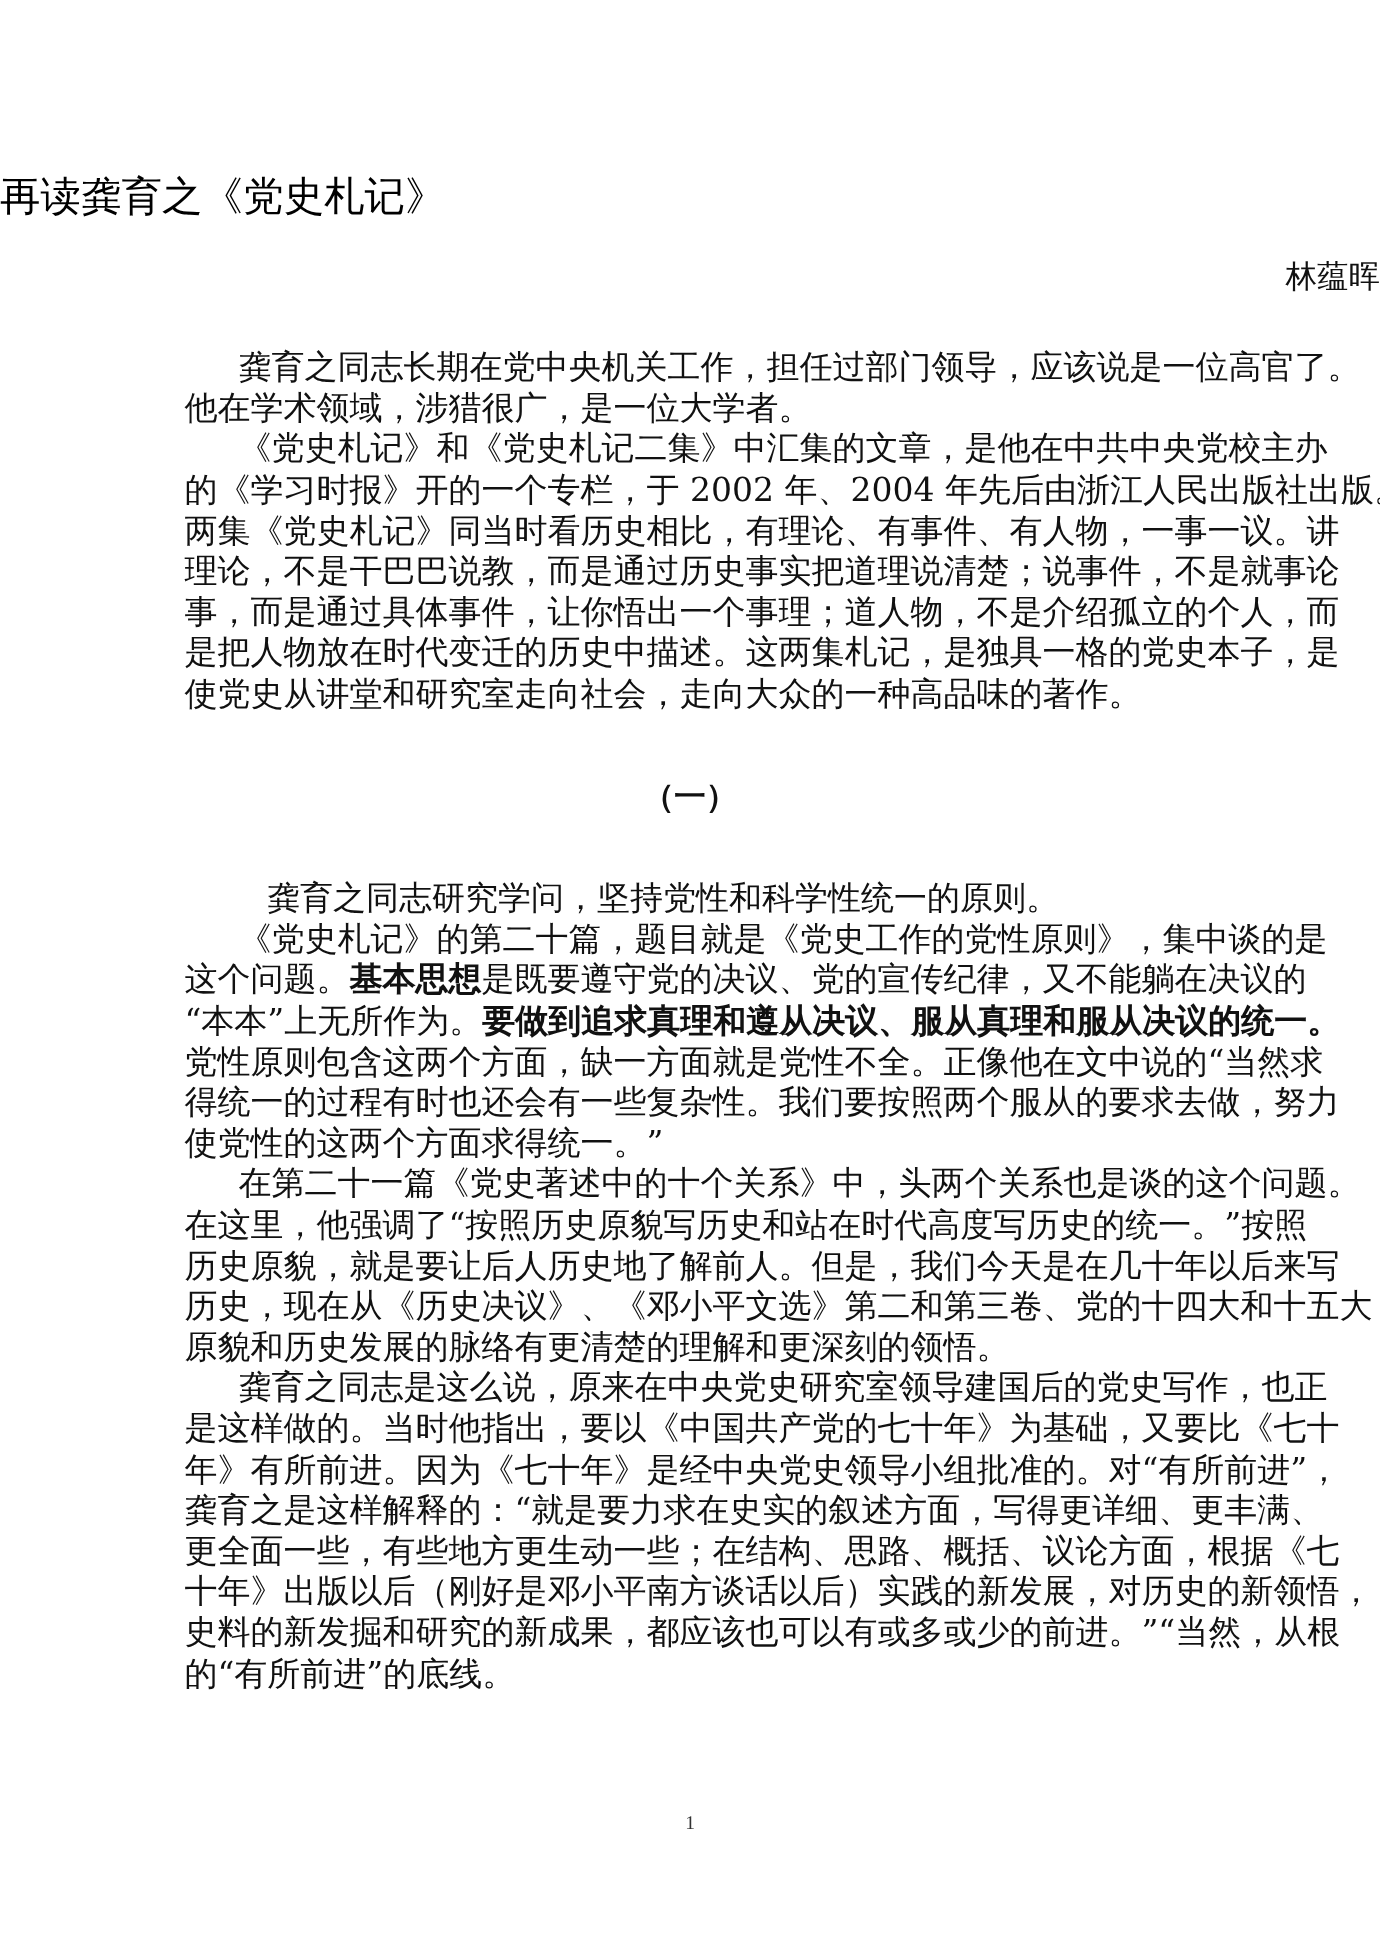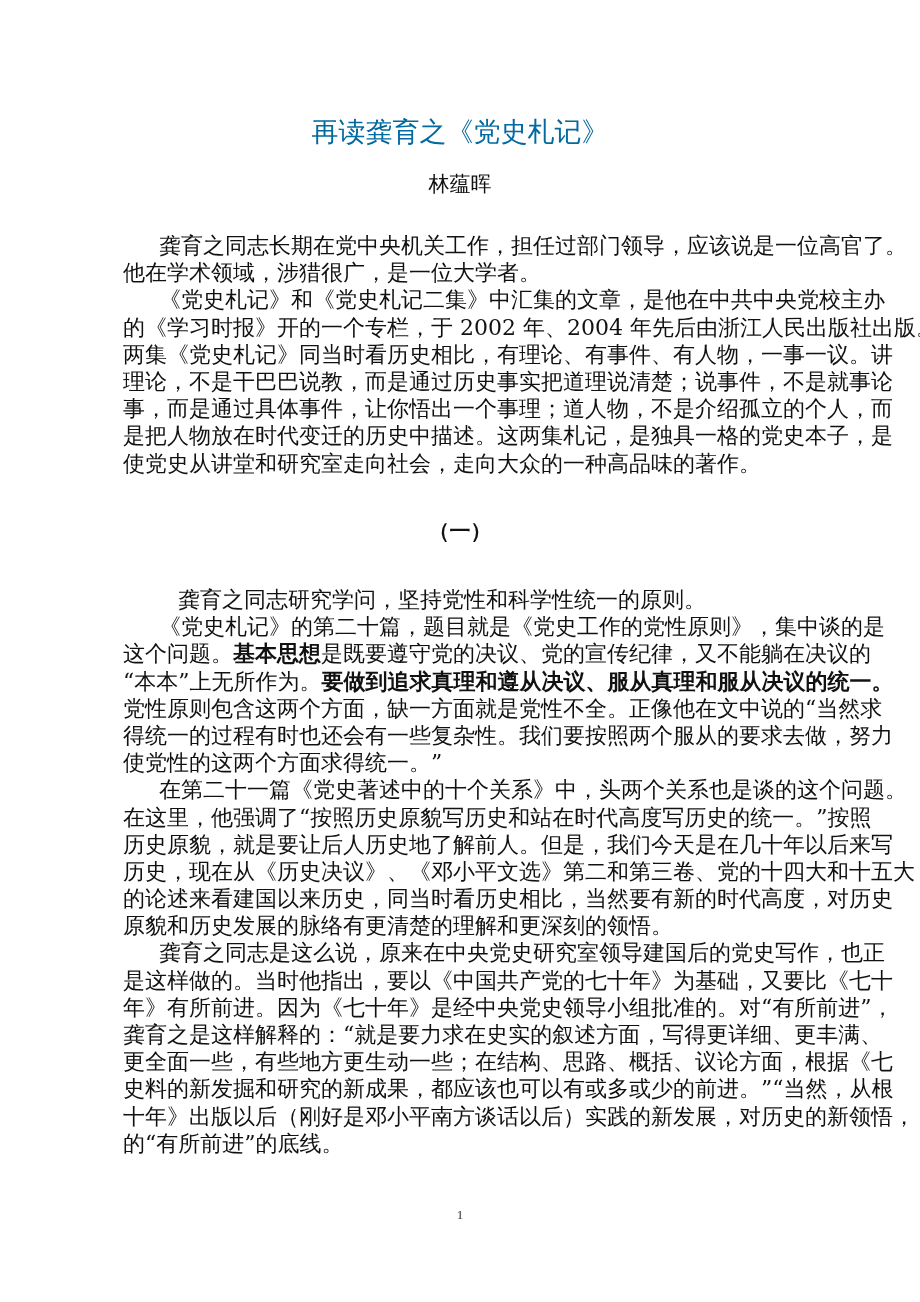--- a/index.html
+++ b/index.html
@@ -1,21 +1,21 @@
 <!DOCTYPE html>
 <html><head>
 <meta charset="utf-8">
 <style>
   html, body { margin: 0; padding: 0; background: #ffffff; }
   body { width: 920px; height: 1302px; position: relative; overflow: hidden;
          font-family: "DejaVu Serif", "Liberation Serif", serif; color: #111; }
   .page { position: absolute; left: 0; top: 0; width: 920px; height: 1302px; }
-  .title { position: absolute; top: 114px; left: 0; width: 920px; text-align: center;
-           font-family: "DejaVu Sans", "Liberation Sans", sans-serif; font-size: 27px; line-height: 36px; color: #0369a1; }
-  .author { position: absolute; top: 169px; left: 0; width: 920px; text-align: center;
+  .title { position: absolute; top: 114px; left: 0; width: 920px; 
+           font-family: "DejaVu Sans", "Liberation Sans", sans-serif; font-size: 27px; line-height: 36px; color: #000000; }
+  .author { position: absolute; top: 169px; left: 0; width: 920px; text-align: right;
             font-size: 21px; line-height: 30px; color: #111; }
   .body { position: absolute; left: 123px; width: 640px; font-size: 22px; }
   .line { height: 27.2px; line-height: 27.2px; white-space: nowrap; text-align: justify; text-align-last: justify; }
   .line.last { text-align-last: left; }
   .line.indent { padding-left: 36px; }
   .line.indent2 { padding-left: 55px; margin-top: 23px; }
   .sec-head { position: absolute; top: 516px; left: 0; width: 920px; text-align: center;
               font-family: "DejaVu Sans", "Liberation Sans", sans-serif; font-size: 21px; font-weight: bold; line-height: 30px; }
   b { font-weight: bold; font-family: "DejaVu Sans", "Liberation Sans", sans-serif; }
   .page-num { position: absolute; top: 1207px; left: 0; width: 920px; text-align: center;
@@ -54,27 +54,26 @@
       <span>“本本”上无所作为。</span><b>要做到追求真理和遵从决议、服从真理和服从决议的统一。</b>
     </div>
     <div class="line">党性原则包含这两个方面，缺一方面就是党性不全。正像他在文中说的“当然求</div>
     <div class="line">得统一的过程有时也还会有一些复杂性。我们要按照两个服从的要求去做，努力</div>
     <div class="line last">使党性的这两个方面求得统一。”</div>
 
     <div class="line indent">在第二十一篇《党史著述中的十个关系》中，头两个关系也是谈的这个问题。</div>
     <div class="line">在这里，他强调了“按照历史原貌写历史和站在时代高度写历史的统一。”按照</div>
     <div class="line">历史原貌，就是要让后人历史地了解前人。但是，我们今天是在几十年以后来写</div>
     <div class="line">历史，现在从《历史决议》、《邓小平文选》第二和第三卷、党的十四大和十五大</div>
-    <div class="line">的论述来看建国以来历史，同当时看历史相比，当然要有新的时代高度，对历史</div>
     <div class="line last">原貌和历史发展的脉络有更清楚的理解和更深刻的领悟。</div>
 
     <div class="line indent">龚育之同志是这么说，原来在中央党史研究室领导建国后的党史写作，也正</div>
     <div class="line">是这样做的。当时他指出，要以《中国共产党的七十年》为基础，又要比《七十</div>
     <div class="line">年》有所前进。因为《七十年》是经中央党史领导小组批准的。对“有所前进”，</div>
     <div class="line">龚育之是这样解释的：“就是要力求在史实的叙述方面，写得更详细、更丰满、</div>
     <div class="line">更全面一些，有些地方更生动一些；在结构、思路、概括、议论方面，根据《七</div>
+    <div class="line">十年》出版以后（刚好是邓小平南方谈话以后）实践的新发展，对历史的新领悟，</div>
     <div class="line">史料的新发掘和研究的新成果，都应该也可以有或多或少的前进。”“当然，从根</div>
-    <div class="line">十年》出版以后（刚好是邓小平南方谈话以后）实践的新发展，对历史的新领悟，</div>
     <div class="line last">的“有所前进”的底线。</div>
   </div>
 
   <div class="page-num">1</div>
 </div>
 
 </body></html>

